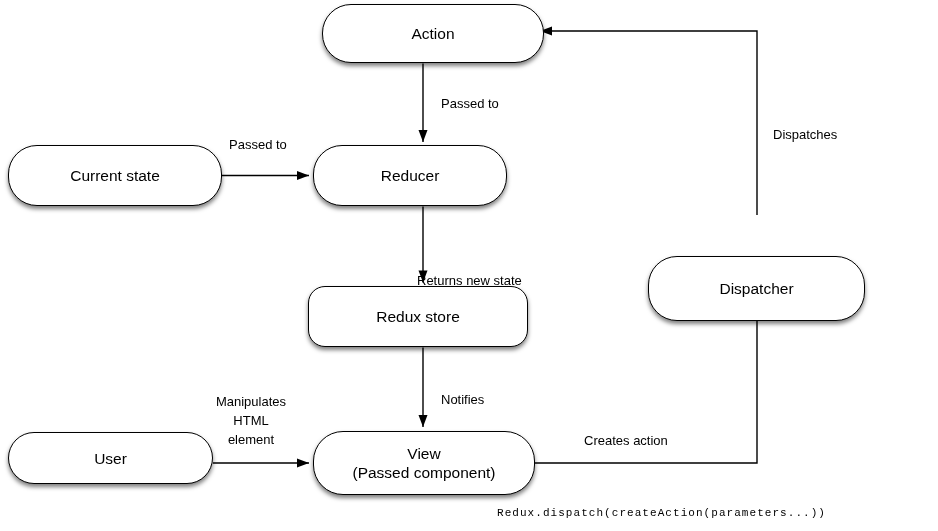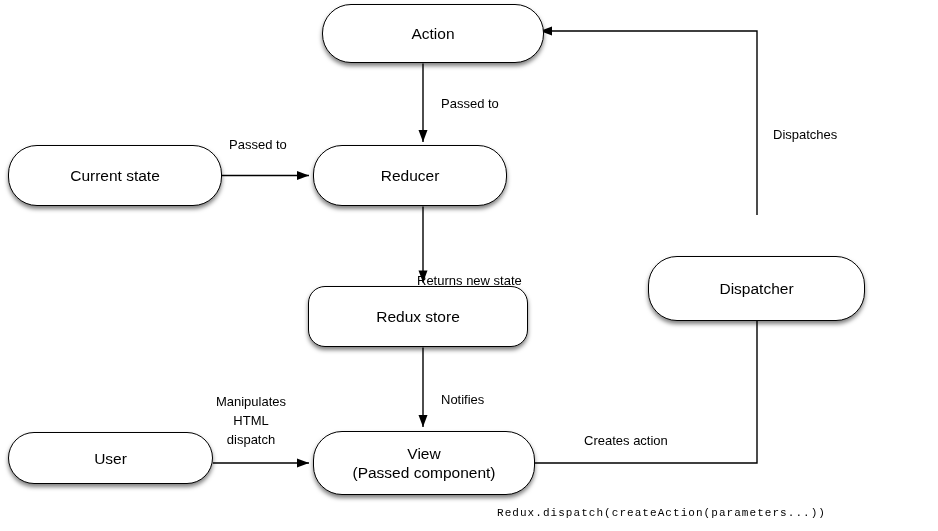--- a/index.html
+++ b/index.html
@@ -63,21 +63,21 @@
     white-space: nowrap;
     z-index: 3;
   }
   
   #node-action        { left: 322px; top: 4px;   width: 222px; height: 59px; }
   #node-current-state { left: 8px;   top: 145px; width: 214px; height: 61px; }
   #node-reducer       { left: 313px; top: 145px; width: 194px; height: 61px; }
   #node-redux-store   { left: 308px; top: 286px; width: 220px; height: 61px; border-radius: 17px; }
   #node-dispatcher    { left: 648px; top: 216px; width: 217px; height: 65px; margin-top: 40px; }
   #node-user          { left: 8px;   top: 432px; width: 205px; height: 52px; }
-  #node-view          { left: 313px; top: 431px; width: 222px; height: 64px; }
+  #node-view          { left: 313px; top: 431px; width: 222px; height: 64px; border-radius: 30px; }
   
   #label-passed-to-top      { left: 441px; top: 95px;  }
   #label-passed-to-left     { left: 229px; top: 136px; }
   #label-returns-new-state  { left: 417px; top: 241px; margin-top: 31px; }
   #label-notifies           { left: 441px; top: 383px; margin-top: 8px; }
   #label-manipulates        { left: 191px; top: 392px; width: 120px; }
   #label-creates-action     { left: 584px; top: 432px; }
   #label-passes-action-to   { left: 774px; top: 356px; }
   #label-dispatches         { left: 773px; top: 126px; text-align: center; }
 </style>
@@ -134,21 +134,21 @@
 
   <div class="edge-label" id="label-passed-to-left">Passed to</div>
 
   <div class="edge-label" id="label-returns-new-state">Returns new state</div>
 
   <div class="edge-label" id="label-notifies">Notifies</div>
 
   <div class="edge-label center" id="label-manipulates">
     <div>Manipulates</div>
     <div>HTML</div>
-    <div>dispatch</div>
+    <div>element</div>
   </div>
 
   <div class="edge-label" id="label-creates-action">Creates action</div>
 
 
   <div class="edge-label" id="label-dispatches">Dispatches</div>
 
   <div id="caption">Redux.dispatch(createAction(parameters...))</div>
 
 </div>

